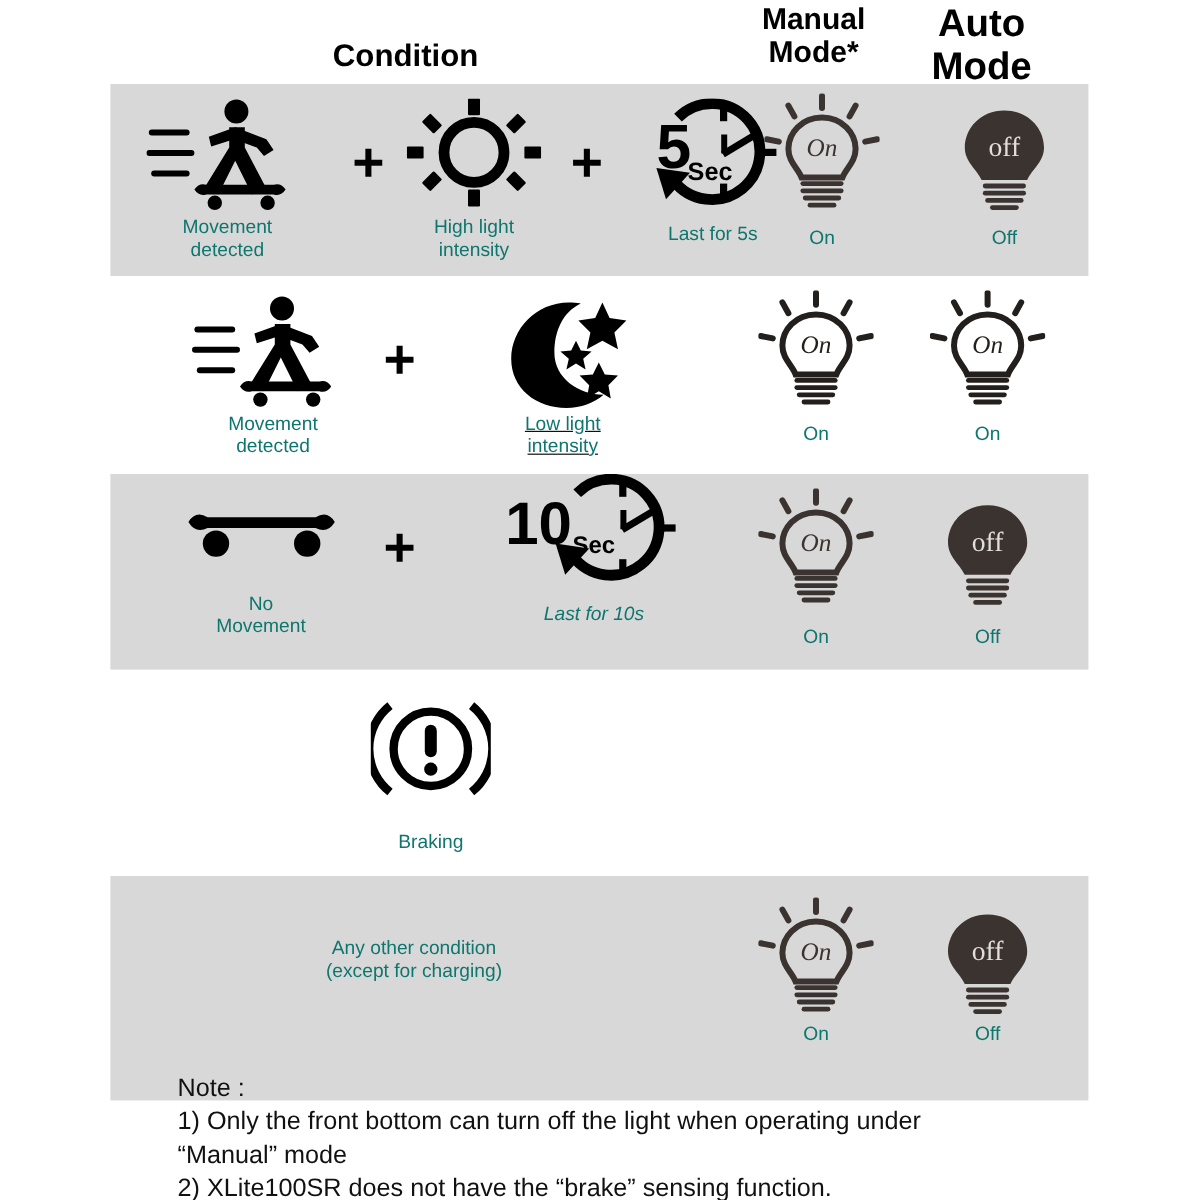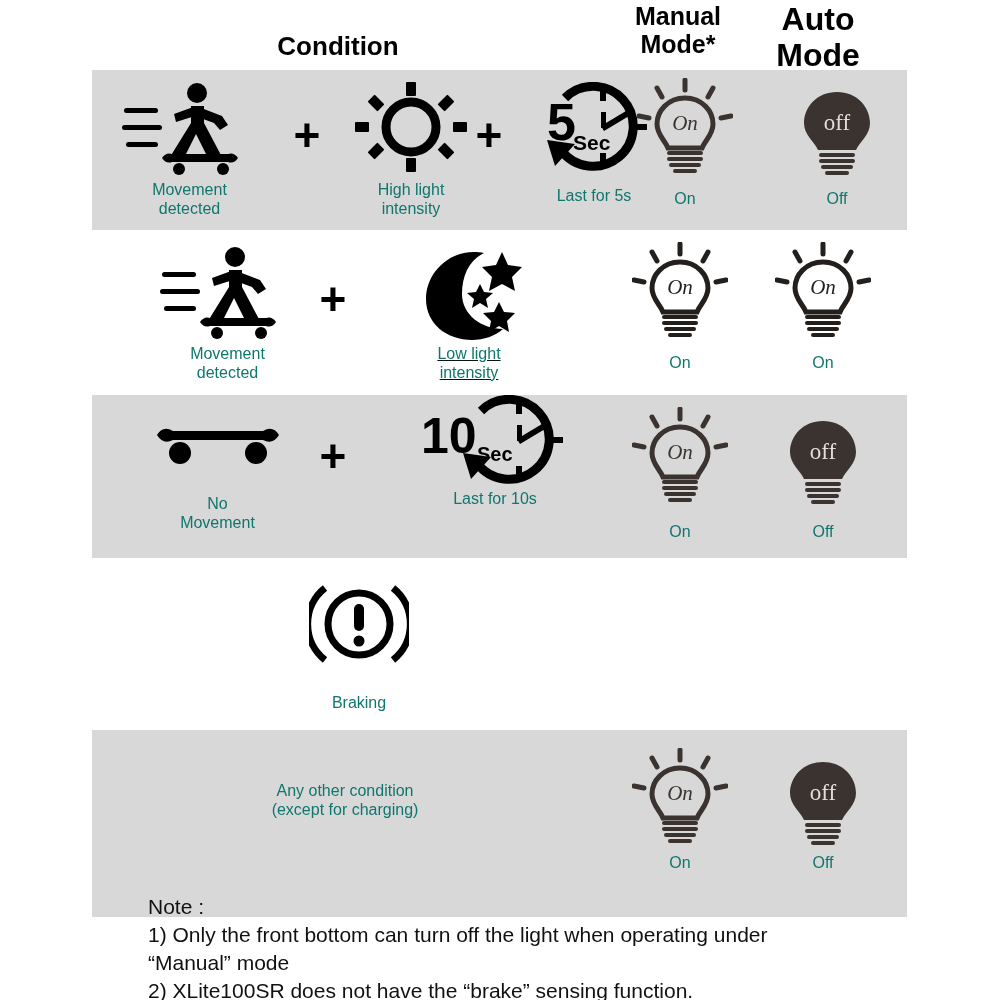--- a/index.html
+++ b/index.html
@@ -95,21 +95,21 @@
           <circle cx="57" cy="87" r="6"></circle>
           <circle cx="101" cy="87" r="6"></circle>
         </g>
       </svg>
       <div class="cap mono-blk" style="margin-top:4px;">Movement
 detected</div>
     </div>
 
     <div class="plus" style="left:190px;top:42px;width:50px;">+</div>
 
-    <div class="cell" style="left:224px;top:12px;width:190px;">
+    <div class="cell" style="left:208px;top:12px;width:190px;">
       <svg class="ico" width="112" height="95" viewBox="0 0 112 95">
         <g fill="#000">
           <circle cx="56" cy="45" r="25" fill="none" stroke="#000" stroke-width="9"></circle>
           <rect x="51" y="0" width="10" height="14" rx="1"></rect>
           <rect x="51" y="76" width="10" height="14" rx="1"></rect>
           <rect x="0" y="40" width="14" height="10" rx="1"></rect>
           <rect x="98" y="40" width="14" height="10" rx="1"></rect>
           <rect x="16" y="14" width="10" height="14" rx="1" transform="rotate(-45 21 21)"></rect>
           <rect x="86" y="14" width="10" height="14" rx="1" transform="rotate(45 91 21)"></rect>
           <rect x="16" y="62" width="10" height="14" rx="1" transform="rotate(45 21 69)"></rect>
@@ -284,21 +284,21 @@
           <path d="M44 58 L72 62 L52 84 Z"></path>
           <rect x="97" y="6" width="6" height="13"></rect>
           <rect x="97" y="71" width="6" height="13"></rect>
           <rect x="131" y="42" width="13" height="6"></rect>
           <path d="M98 46 L98 30 L103 30 L103 46 Z"></path>
           <path d="M98 44 L128 26 L131 31 L101 49 Z"></path>
           <text x="2" y="58" font-family="'Liberation Sans',sans-serif" font-size="50" font-weight="bold" fill="#000">10</text>
           <text x="58" y="66" font-family="'Liberation Sans',sans-serif" font-size="20" font-weight="bold" fill="#000">Sec</text>
         </g>
       </svg>
-      <div class="cap mono-blk" style="">Last for 10s</div>
+      <div class="cap mono-blk" style="margin-top:14px;font-style:italic;">Last for 10s</div>
     </div>
 
     <div class="cell" style="left:503px;top:12px;width:170px;">
       <svg class="ico" width="96" height="100" viewBox="0 0 96 100">
         <g stroke="#3b3330" stroke-width="5" fill="none" stroke-linecap="round">
           <path d="M48 20 C31 20 20 33 20 46 C20 57 28 62 31 70 L65 70 C68 62 76 57 76 46 C76 33 65 20 48 20 Z"></path>
           <path d="M48 2 L48 12"></path>
             <path d="M20 10 L25 19"></path>
             <path d="M76 10 L71 19"></path>
           <path d="M2 38 L12 40"></path>

